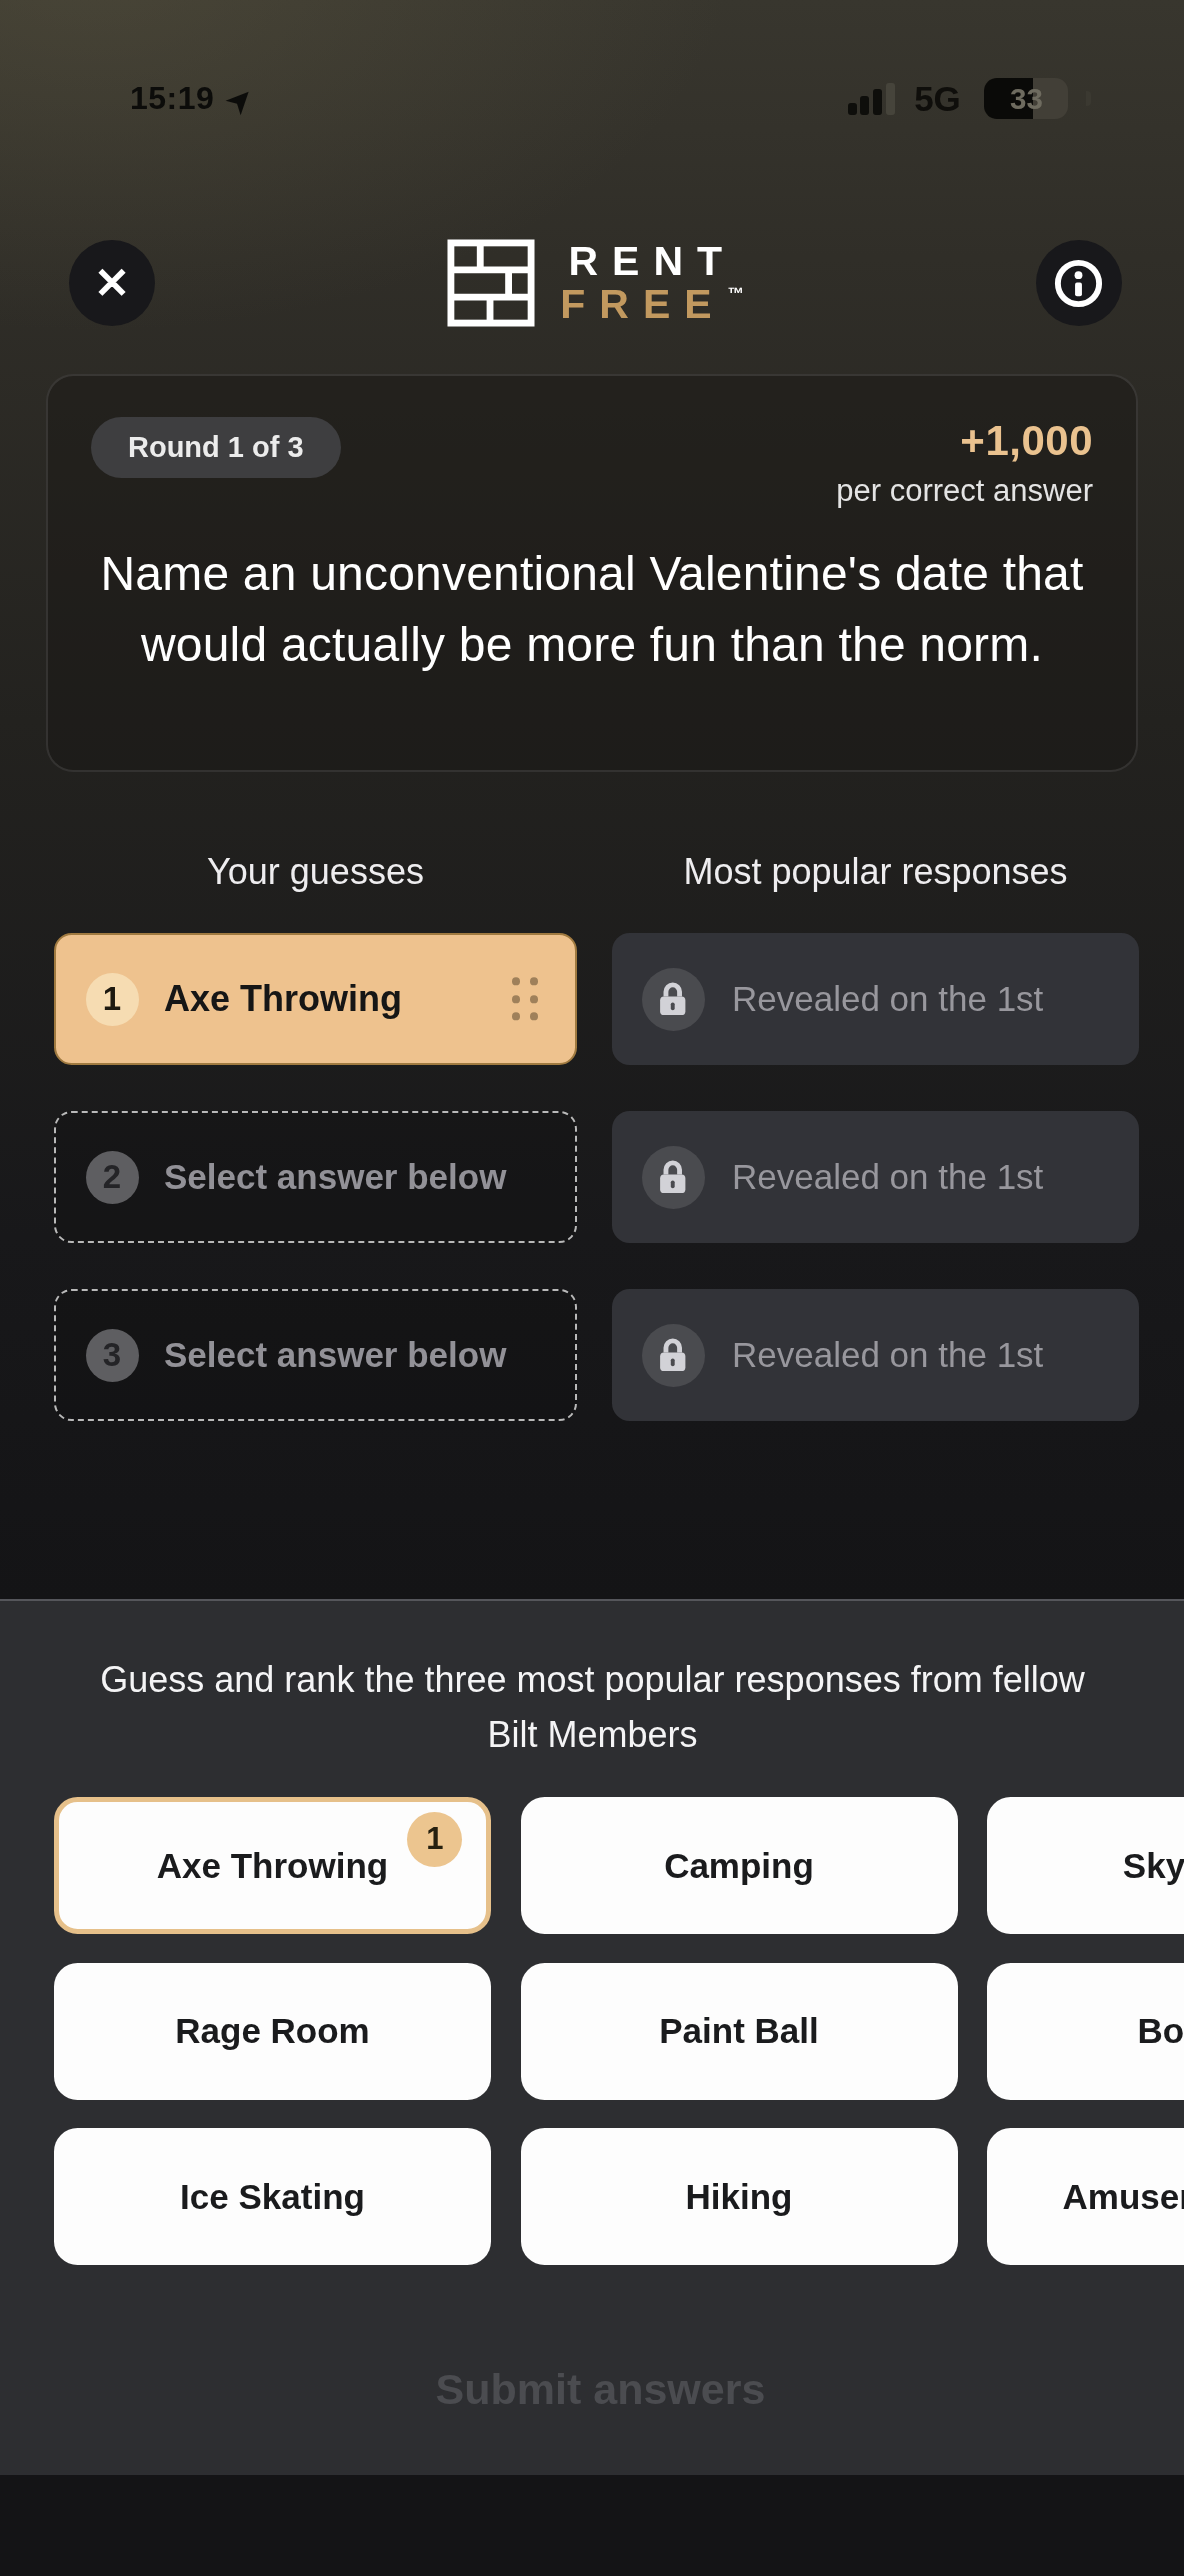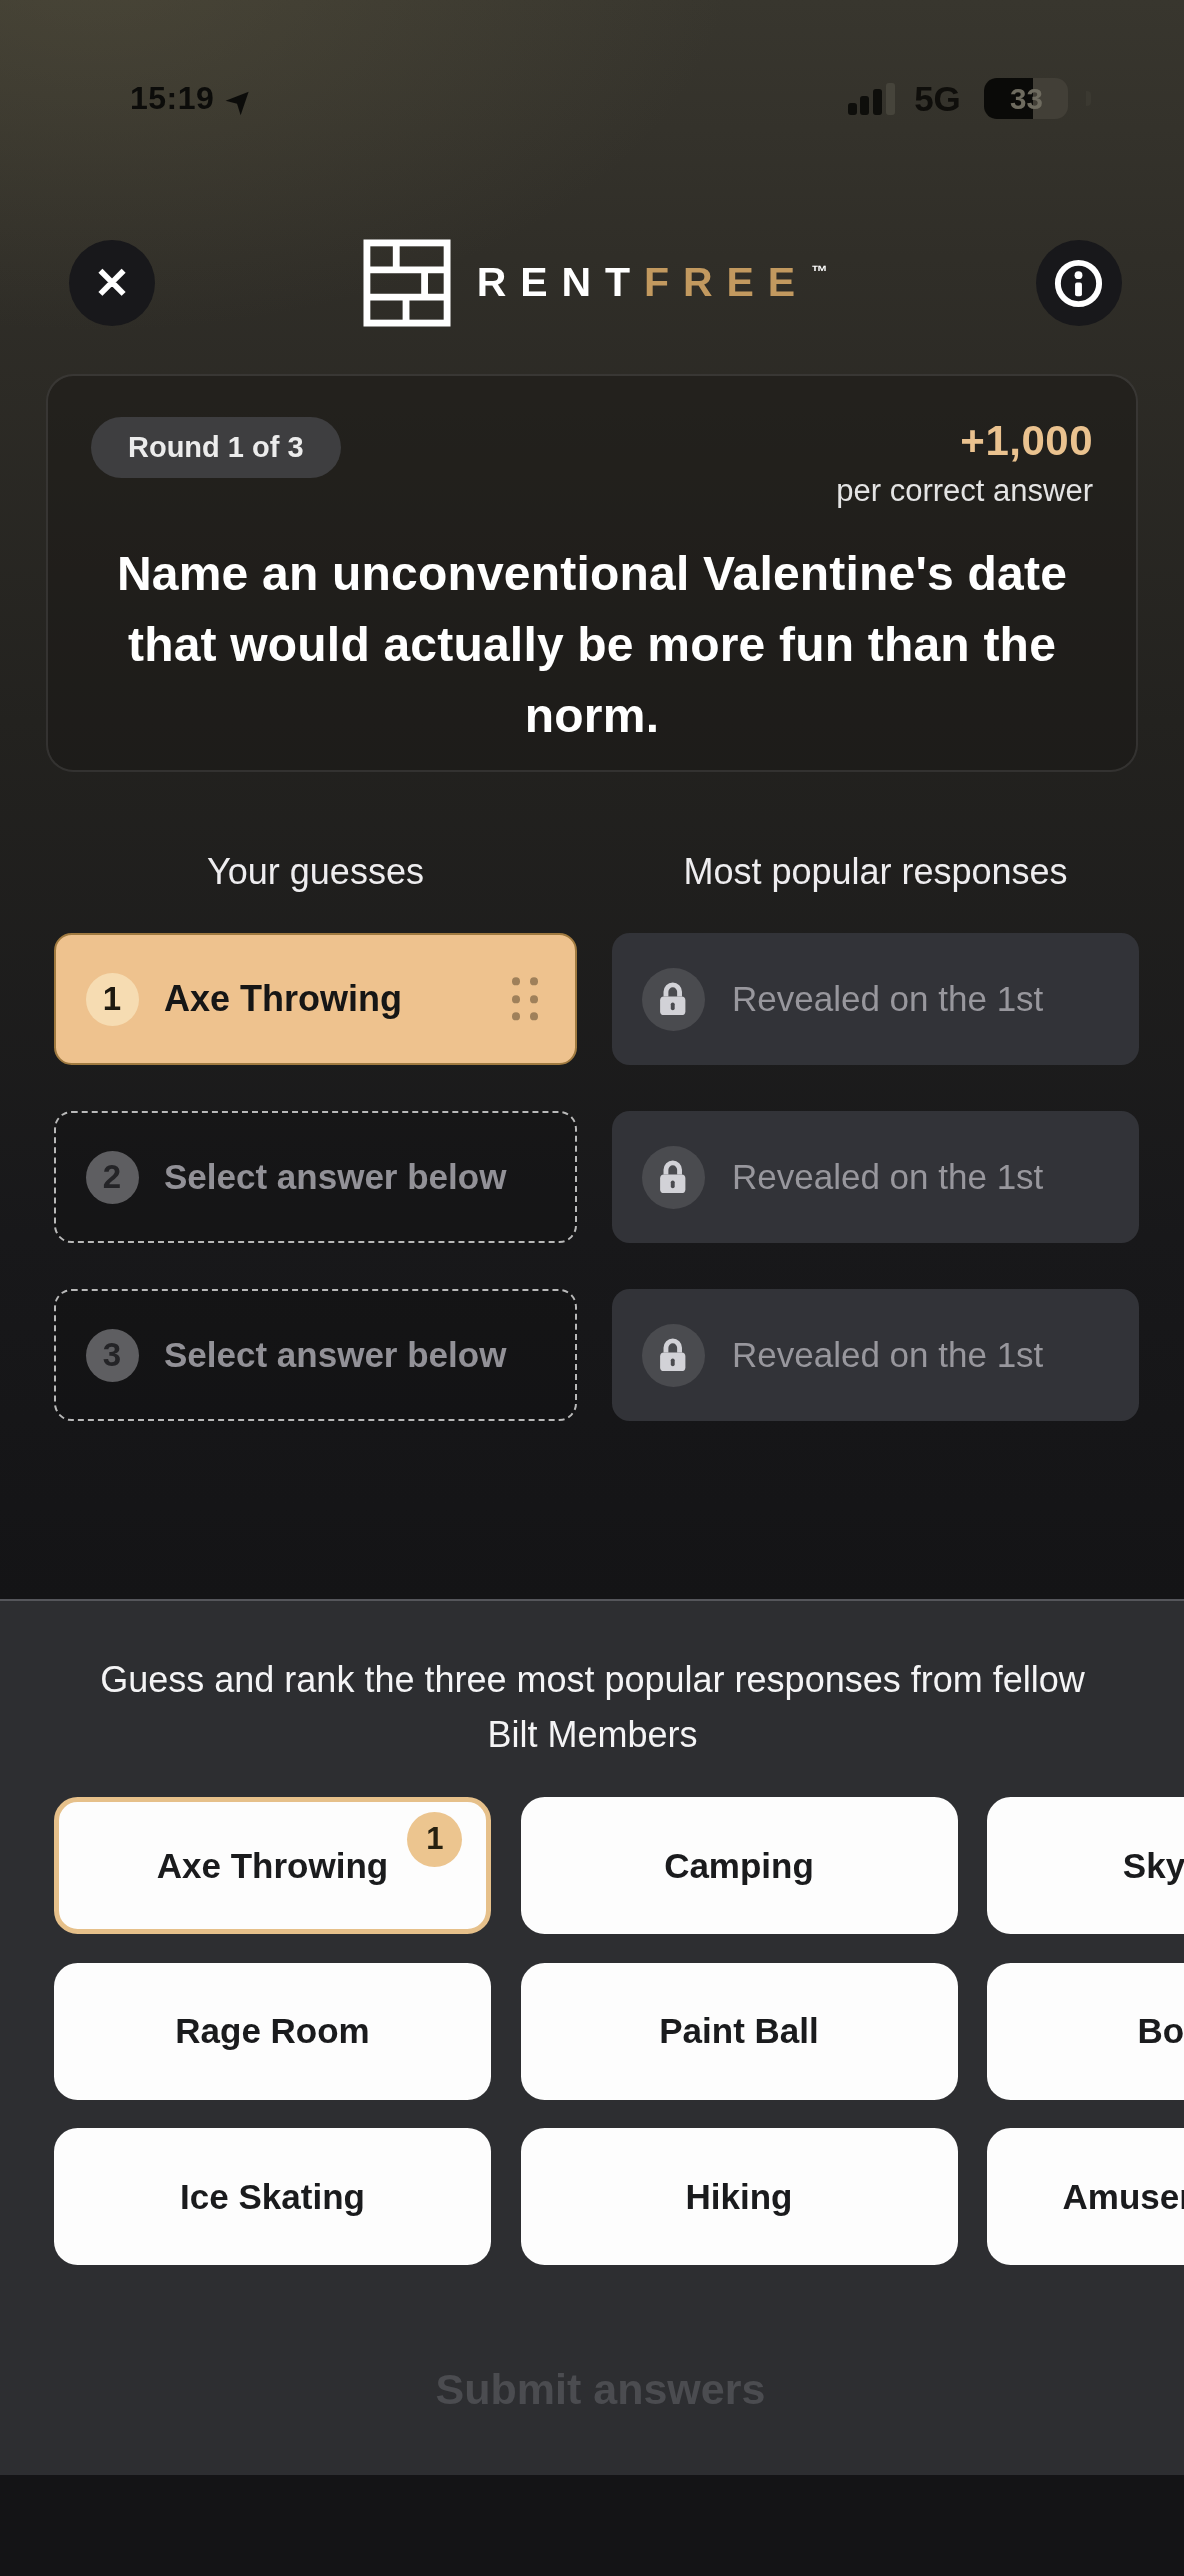--- a/index.html
+++ b/index.html
@@ -30,37 +30,37 @@
     font-size:29.5px; font-weight:700; color:#6e6b5f; }
   .battery-nub { width:4.9px; height:15.7px; background:#3b3931; border-radius:0 3.9px 3.9px 0; margin-left:2px; }
 
   
   .header { position:absolute; top:236px; left:0; right:0; height:94px;
     display:flex; align-items:center; justify-content:space-between; padding:0 63px 0 69px; }
   .circle-btn { width:86px; height:86px; border-radius:50%; background:#18181b; border:none;
     display:flex; align-items:center; justify-content:center; cursor:pointer; }
   .close-glyph { color:#fff; font-size:43px; font-weight:700; line-height:1; }
   .logo { display:flex; align-items:center; gap:25.5px; }
-  .logo-text { display:flex; line-height:1.06; }
+  .logo-text { display:flex; flex-direction:column; line-height:1.06;align-items:center; }
   .logo-row { display:flex; align-items:flex-start; }
   .logo-rent { font-size:41px; font-weight:700; letter-spacing:0.34em; color:#fff; }
   .logo-free { font-size:41px; font-weight:700; letter-spacing:0.34em; color:#c2995f; }
   .logo-tm { font-size:16.7px; color:#fff; font-weight:700; margin-left:2px; margin-top:2px; }
 
   
   .q-card { position:absolute; top:374px; left:46px; width:1092px; height:398px;
     background:rgba(24,23,21,0.45); border:2px solid rgba(255,255,255,0.10); border-radius:27.5px;
     padding:41px 43px 0 43px; }
   .q-top { display:flex; justify-content:space-between; align-items:flex-start; }
   .round-pill { display:inline-flex; align-items:center; height:61px; padding:0 37px;
     background:#3e3e40; border-radius:31px; font-size:29px; font-weight:600; color:#ececec; }
   .points { text-align:right; }
   .points-value { font-size:42px; font-weight:700; color:#eac28f; letter-spacing:0.5px; }
   .points-caption { font-size:31px; color:#e4e4e4; margin-top:7.9px; }
-  .q-text { margin-top:29.5px; text-align:center; color:#fff; font-size:48px; font-weight:700;
+  .q-text { margin-top:29.5px; text-align:center; color:#fff; font-size:48px; font-weight:400;
     line-height:71px; letter-spacing:0.2px; }
 
   
   .col-headers { position:absolute; top:851px; left:54px; width:1085px;
     display:grid; grid-template-columns:523px 527px; column-gap:35px; }
   .col-headers span { text-align:center; color:#eeedef; font-size:36px; font-weight:400; }
   .board { position:absolute; top:933px; left:54px; width:1085px;
     display:grid; grid-template-columns:523px 527px; column-gap:35px; row-gap:46px; }
   .slot { height:132px; border-radius:17.7px; display:flex; align-items:center; padding:0 29.5px; }
   .guess-filled { background:#eec28e; border:2.9px solid #a07a40; position:relative; }

